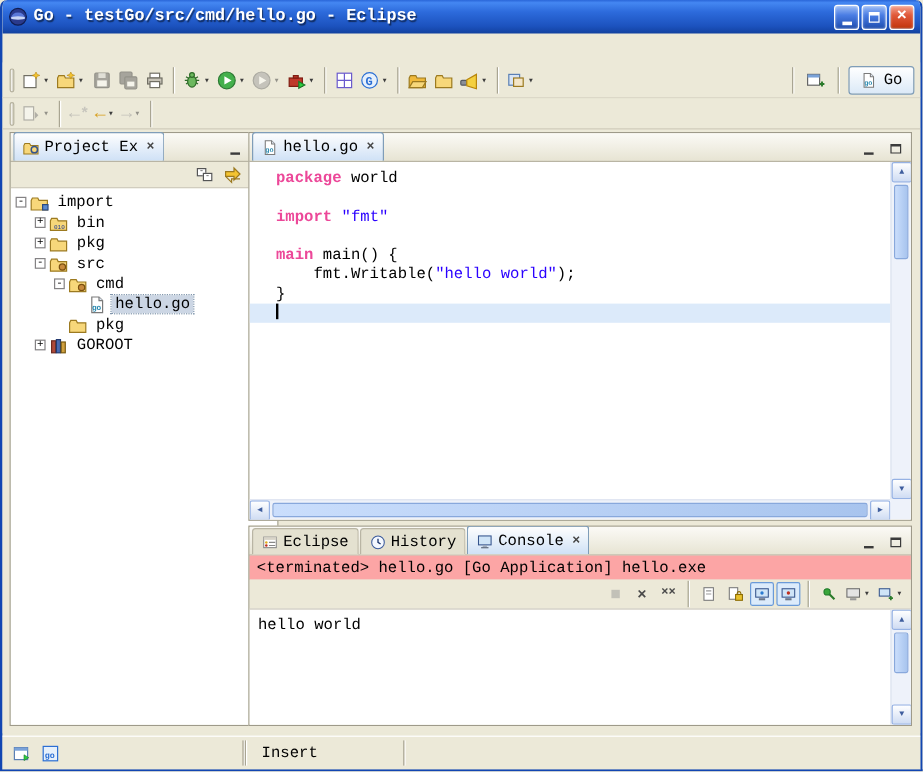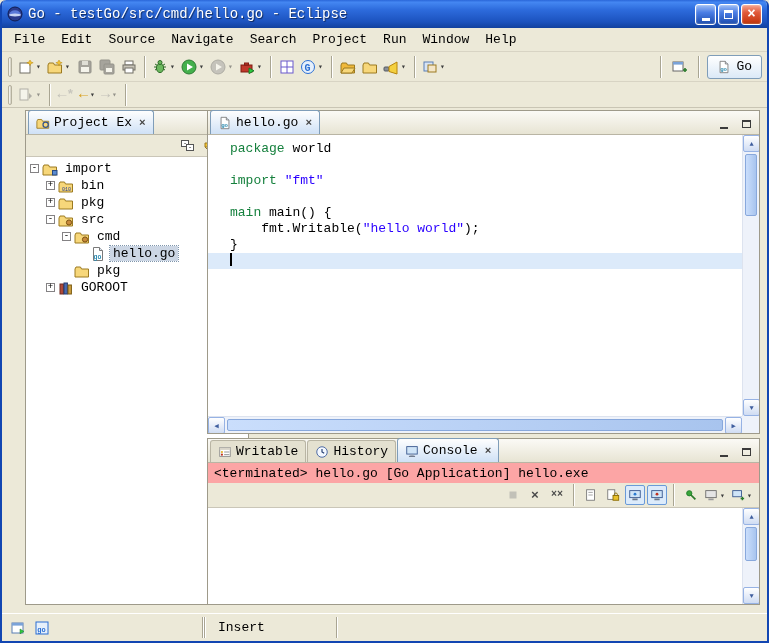--- a/index.html
+++ b/index.html
@@ -3,21 +3,21 @@
 <meta charset="utf-8">
 <style>
   *{box-sizing:border-box;margin:0;padding:0}
   html,body{width:769px;height:643px}
   body{font-family:"Liberation Mono","DejaVu Sans Mono",monospace;font-size:13px;color:#000;background:#ece9d8}
   .window{position:relative;width:769px;height:643px;background:#ece9d8;border:2px solid #1246b2;border-top:none;border-radius:6px 6px 0 0;overflow:hidden}
 
   
   .titlebar{position:absolute;top:0;left:0;right:0;height:28px;display:flex;align-items:center;padding:0 5px;
     background:linear-gradient(#2a66d9 0%,#4487f2 8%,#2d6bdc 35%,#1c52be 78%,#12419e 100%);border-radius:4px 4px 0 0}
-  .title{color:#fff;font-weight:normal;font-size:14px;margin-left:5px;text-shadow:1px 1px 1px rgba(0,0,0,.55);flex:1;white-space:nowrap;overflow:hidden}
+  .title{color:#fff;font-weight:bold;font-size:14px;margin-left:5px;text-shadow:1px 1px 1px rgba(0,0,0,.55);flex:1;white-space:nowrap;overflow:hidden}
   .winbtns{display:flex;gap:2px}
   .wbtn{width:21px;height:21px;border:1px solid #fff;border-radius:3px;display:flex;align-items:center;justify-content:center;color:#fff;font-weight:bold;font-size:14px;line-height:1;box-shadow:inset 0 0 2px rgba(255,255,255,.6)}
   .wbtn.min,.wbtn.max{background:linear-gradient(#9dbdf5,#4a7de4 40%,#2858bc 85%,#1d4aa6)}
   .wbtn.close{background:linear-gradient(#f5a590,#e0593a 40%,#ca3c16 85%,#b03004)}
   .ico-minbar{width:8px;height:3px;background:#fff;margin-top:10px}
   .ico-maxbox{width:9px;height:9px;border:1px solid #fff;border-top:3px solid #fff}
 
   
   .menubar{position:absolute;top:28px;left:0;right:0;height:24px;display:flex;align-items:center;padding:0 4px;background:#ece9d8;border-bottom:1px solid #d8d4c4}
   .menu-item{padding:3px 8px;cursor:default}
@@ -32,21 +32,21 @@
   .tool-right{margin-left:auto;display:flex;align-items:center;gap:3px}
   .persp-btn{display:flex;align-items:center;gap:5px;height:24px;padding:0 9px;background:linear-gradient(#ffffff,#dbe9f7);border:1px solid #7f9db9;border-radius:3px}
   .arrow-glyph{font-size:15px;font-weight:bold;line-height:1}
   .gold{color:#d8a googles020}
   .gold{color:#d8a020}
   .gray{color:#9a9a9a}
 
   
   .workarea{position:absolute;top:108px;left:0;right:0;height:503px;background:#ece9d8}
   .viewpanel{position:absolute;background:#ece9d8;border:1px solid #9e9a8a;display:flex;flex-direction:column}
-  #explorer{left:23px;top:2px;width:224px;height:495px}
+  #explorer{left:6px;top:2px;width:224px;height:495px}
   #editor{left:205px;top:2px;right:7px;height:324px}
   #console{left:205px;top:330px;right:7px;height:167px}
 
   .tabstrip{height:24px;display:flex;align-items:flex-end;background:linear-gradient(#fbfaf6,#e7e4d3);padding-left:2px;border-bottom:1px solid #b9b5a4;flex:none}
   .tab{display:flex;align-items:center;gap:4px;height:22px;padding:0 7px;border:1px solid #b9b5a4;border-bottom:none;border-radius:3px 3px 0 0;background:#e4e1d0;margin-right:1px;white-space:nowrap}
   .tab.sel{background:linear-gradient(#fefefe,#cfe1f6);border-color:#7f9db9;height:24px}
   .tab .x{font-size:11px;font-weight:bold;color:#444;margin-left:3px}
   .panel-btns{margin-left:auto;display:flex;align-items:center;gap:4px;padding:0 4px 2px 0}
   .pm{width:18px;height:16px;display:flex;align-items:center;justify-content:center}
   .ico-min2{width:8px;height:2px;background:#3b3b3b;margin-top:7px}
@@ -64,21 +64,21 @@
   .expander{width:9px;height:9px;border:1px solid #848284;background:#fff;font-size:9px;line-height:7px;text-align:center;color:#000;margin-right:3px;flex:none}
   .spacer{width:12px;flex:none}
   .ticon{width:16px;height:16px;margin-right:4px;flex:none}
   .tlabel{padding:0 3px}
   .trow.sel .tlabel{background:#ccd6e4;outline:1px dotted #8096ac}
 
   
   .editor-body{flex:1;position:relative;background:#fff;overflow:hidden}
   .code{position:absolute;top:0;left:0;right:17px;bottom:17px;padding-top:6px;line-height:16px}
   .code-line{white-space:pre;padding-left:22px;min-height:16px}
-  .kw{color:#15803d;font-weight:normal}
+  .kw{color:#ec4899;font-weight:bold}
   .str{color:#2a00ff}
   .code-line.current{background:#dceafa}
   .caret{display:inline-block;width:2px;height:13px;background:#000;vertical-align:-2px}
 
   
   .sbv{position:absolute;top:0;right:0;bottom:17px;width:17px;background:#eef2fa;border-left:1px solid #dde3ef}
   .sbh{position:absolute;left:0;right:17px;bottom:0;height:17px;background:#eef2fa;border-top:1px solid #dde3ef}
   .sbbtn{position:absolute;width:17px;height:17px;background:linear-gradient(#ffffff,#cfdcf3);border:1px solid #96b2e4;border-radius:2px;font-size:7px;color:#3f5e9e;display:flex;align-items:center;justify-content:center}
   .sbv .up{top:0;left:0}.sbv .down{bottom:0;left:0}
   .sbh .left{left:0;top:0}.sbh .right{right:0;top:0}
@@ -118,31 +118,20 @@
       <span class="wbtn min">
           <span class="ico-minbar"></span>
         </span>
       <span class="wbtn max">
           <span class="ico-maxbox"></span>
         </span>
       <span class="wbtn close">×</span>
     </span>
   </div>
 
-  <div class="menubar">
-    <span class="menu-item">File</span>
-    <span class="menu-item">Edit</span>
-    <span class="menu-item">Source</span>
-    <span class="menu-item">Navigate</span>
-    <span class="menu-item">Search</span>
-    <span class="menu-item">Project</span>
-    <span class="menu-item">Run</span>
-    <span class="menu-item">Window</span>
-    <span class="menu-item">Help</span>
-  </div>
 
   <div class="toolbar toolbar1">
     <span class="grip"></span>
 
     <span class="tbtn">
       <svg width="16" height="16" viewBox="0 0 16 16">
         <rect x="2" y="4" width="10" height="10" fill="#fff" stroke="#716f64"></rect>
         <path d="M12 1 l1 2 2.2 .8 -2.2 .8 -1 2 -1-2 -2.2-.8 2.2-.8z" fill="#f4c430" stroke="#b8860b" stroke-width=".5"></path>
       </svg>
       <span class="dd">▾</span>
@@ -460,21 +449,21 @@
       <div class="tabstrip">
         <span class="tab">
           <svg class="ticon" style="width:14px;height:14px;margin:0" viewBox="0 0 16 16">
             <rect x="2" y="3" width="12" height="10" fill="#fff" stroke="#888"></rect>
             <rect x="2" y="3" width="12" height="2.6" fill="#d8d4c8"></rect>
             <circle cx="4.5" cy="8" r="1.2" fill="#e0b020"></circle>
               <circle cx="4.5" cy="11" r="1.2" fill="#c03020"></circle>
             <line x1="7" y1="8" x2="13" y2="8" stroke="#888"></line>
               <line x1="7" y1="11" x2="13" y2="11" stroke="#888"></line>
           </svg>
-          <span>Writable</span>
+          <span>Eclipse</span>
         </span>
         <span class="tab">
           <svg class="ticon" style="width:14px;height:14px;margin:0" viewBox="0 0 16 16">
             <circle cx="8" cy="8" r="6" fill="#f4f8ff" stroke="#3a5a9c"></circle>
             <path d="M8 4.5 V8 L10.5 9.5" stroke="#203a70" fill="none" stroke-width="1.3"></path>
           </svg>
           <span>History</span>
         </span>
         <span class="tab sel">
           <svg class="ticon" style="width:14px;height:14px;margin:0" viewBox="0 0 16 16">
@@ -553,20 +542,21 @@
         </span>
         <span class="cbtn">
           <svg width="14" height="14" viewBox="0 0 16 16">
             <rect x="2" y="3" width="10" height="7" fill="#cfe4f7" stroke="#35548c"></rect>
             <path d="M11 12 h4 M13 10 v4" stroke="#2a7a2a" stroke-width="1.6"></path>
           </svg>
           <span class="dd">▾</span>
         </span>
       </div>
       <div class="console-body">
+        <div class="console-text">hello world</div>
         <div class="sbv" style="bottom:0">
           <span class="sbbtn up">▲</span>
           <span class="sbthumb" style="left:2px;width:12px;top:19px;height:34px"></span>
           <span class="sbbtn down">▼</span>
         </div>
       </div>
     </div>
   </div>
 
   <div class="statusbar">

